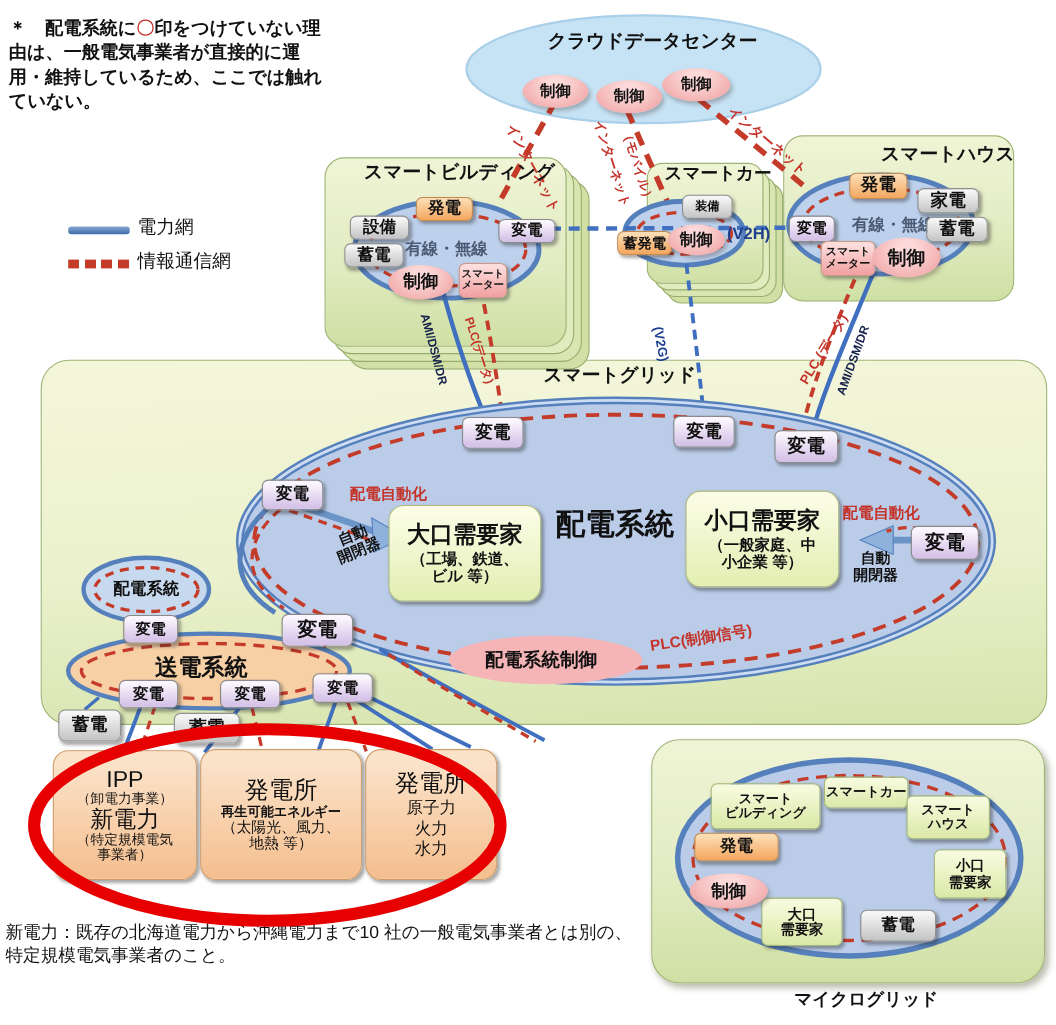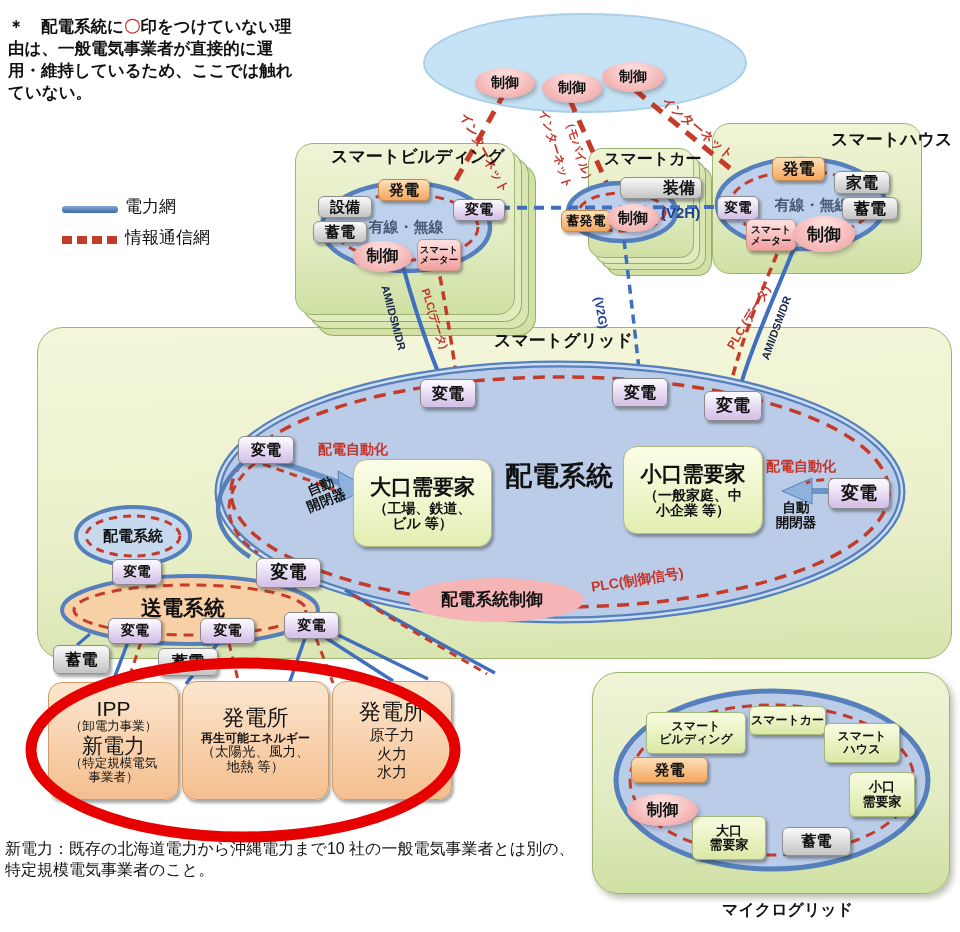--- a/index.html
+++ b/index.html
@@ -126,20 +126,21 @@
 
   <div class="lbl" style="left:8px;top:16px;width:296px;white-space:normal;font-size:16.5px;font-weight:bold;line-height:1.33;">
     <span>＊　配電系統に</span><span class="red" style="font-weight:900;">〇</span><span>印をつけていない理由は、一般電気事業者が直接的に運用・維持しているため、ここでは触れていない。</span>
   </div>
 
   <div class="abs" style="left:62px;top:206px;width:56px;height:7px;z-index:3;border-radius:3px;background:linear-gradient(#86a8d0,#3c6aa8);"></div>
   <div class="lbl" style="left:125px;top:197px;font-size:17px;">電力網</div>
   <div class="abs" style="left:62px;top:236px;width:58px;height:8px;z-index:3;background:repeating-linear-gradient(90deg,#c43b2a 0 10px,rgba(0,0,0,0) 10px 15px);"></div>
   <div class="lbl" style="left:125px;top:228px;font-size:17px;">情報通信網</div>
 
+  <div class="lbl ttl" style="left:498px;top:28px;font-size:17px;">クラウドデータセンター</div>
   <div class="ell" style="left:475px;top:68px;width:60px;height:30px;font-size:14px;">
     <span>制御</span>
     </div>
   <div class="ell" style="left:542px;top:73px;width:60px;height:30px;font-size:14px;">
     <span>制御</span>
     </div>
   <div class="ell" style="left:602px;top:62px;width:62px;height:30px;font-size:14px;">
     <span>制御</span>
     </div>
 
@@ -164,32 +165,32 @@
   <div class="lbl ttl" style="left:347px;top:219px;width:118px;text-align:center;font-size:15px;color:#4a5a74;">有線・無線</div>
   <div class="ell" style="left:353px;top:241px;width:59px;height:31px;font-size:16px;">
     <span>制御</span>
     </div>
   <div class="bx pnk" style="left:417px;top:239px;width:42px;height:30px;font-size:9.5px;">
     <span style="display:block;">スマート</span>
     <span style="display:block;">メーター</span>
     </div>
 
   <div class="lbl ttl" style="left:604px;top:150px;font-size:16px;">スマートカー</div>
-  <div class="bx gry" style="left:620px;top:177px;width:44px;height:20px;font-size:16px;padding-left:36px;">
+  <div class="bx gry" style="left:620px;top:177px;width:44px;height:20px;font-size:11px;">
     <span>装備</span>
     </div>
   <div class="bx org" style="left:561px;top:210px;width:48px;height:20px;font-size:13px;">
     <span>蓄発電</span>
     </div>
   <div class="ell" style="left:607px;top:204px;width:52px;height:28px;font-size:15px;">
     <span>制御</span>
     </div>
   <div class="lbl ttl blue" style="left:661px;top:205px;font-size:15px;">(V2H)</div>
 
-  <div class="lbl ttl" style="left:831px;top:130px;font-size:17px;">スマートハウス</div>
+  <div class="lbl ttl" style="left:801px;top:130px;font-size:17px;">スマートハウス</div>
   <div class="bx org" style="left:772px;top:157px;width:51px;height:22px;font-size:16px;">
     <span>発電</span>
     </div>
   <div class="bx gry" style="left:834px;top:171px;width:54px;height:21px;font-size:16px;">
     <span>家電</span>
     </div>
   <div class="bx pur" style="left:717px;top:196px;width:40px;height:22px;font-size:13.5px;">
     <span>変電</span>
     </div>
   <div class="lbl ttl" style="left:757px;top:197px;width:110px;text-align:center;font-size:15px;color:#4a5a74;">有線・無線</div>

